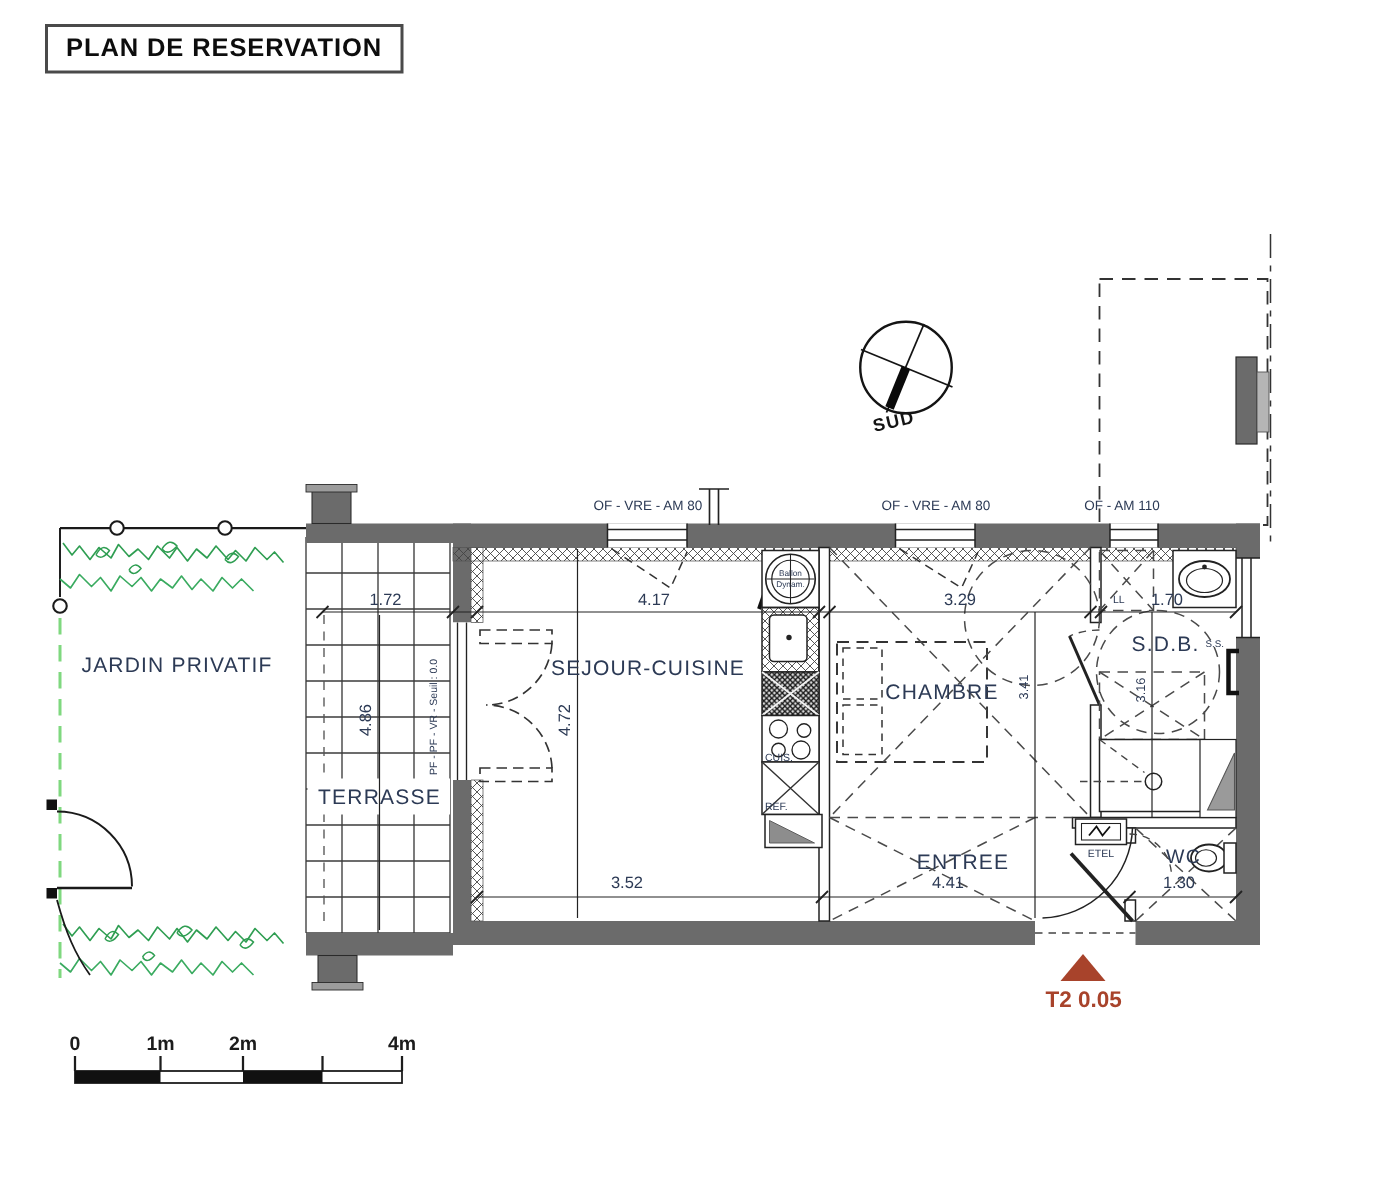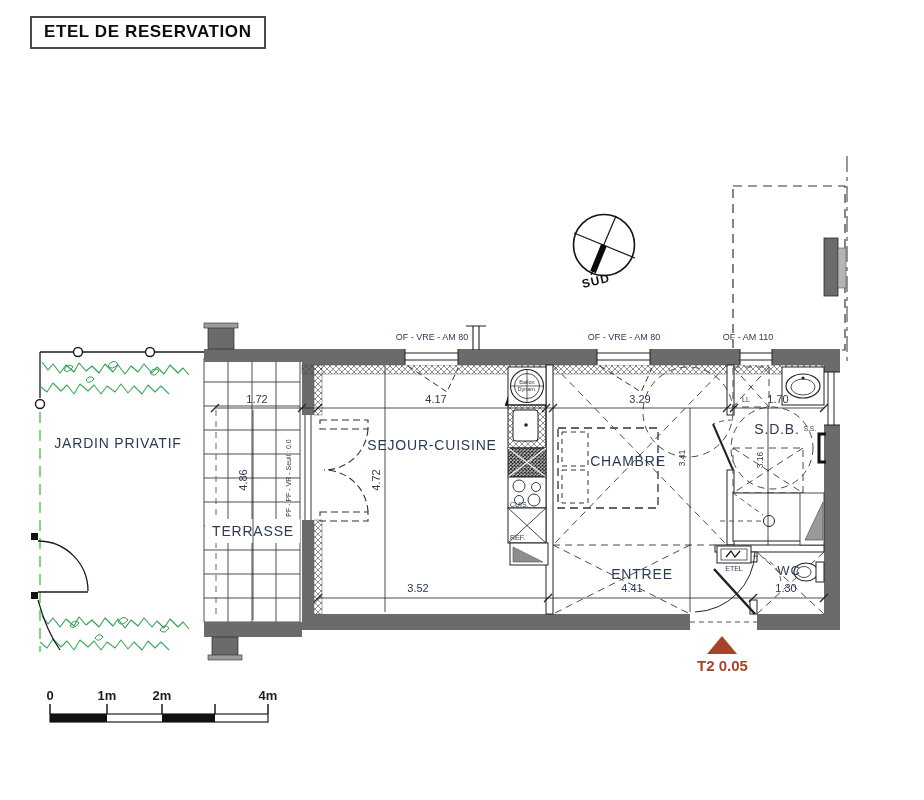--- a/index.html
+++ b/index.html
@@ -19,21 +19,21 @@
   .lot-lbl{font-size:15px;font-weight:bold;fill:#a8432b;}
   .scale-lbl{font-size:13px;font-weight:bold;fill:#1c1c1c;}
   .sud{font-size:12px;font-weight:bold;fill:#141414;letter-spacing:1px;}
 </style>
 </head>
 <body>
 
 <div class="page">
 
   <div class="title-box">
-    <span>ETEL DE RESERVATION</span>
+    <span>PLAN DE RESERVATION</span>
   </div>
 
   <svg width="924" height="800" viewBox="0 0 924 800">
     <defs>
       <pattern id="hatch" width="6" height="6" patternUnits="userSpaceOnUse">
         <path d="M0,0 L6,6 M6,0 L0,6" stroke="#444" stroke-width="0.6" fill="none"></path>
       </pattern>
       <pattern id="dense" width="3.5" height="3.5" patternUnits="userSpaceOnUse">
         <rect width="3.5" height="3.5" fill="#d8d8d8"></rect>
         <path d="M0,0 L3.5,3.5 M3.5,0 L0,3.5" stroke="#161616" stroke-width="0.9" fill="none"></path>

